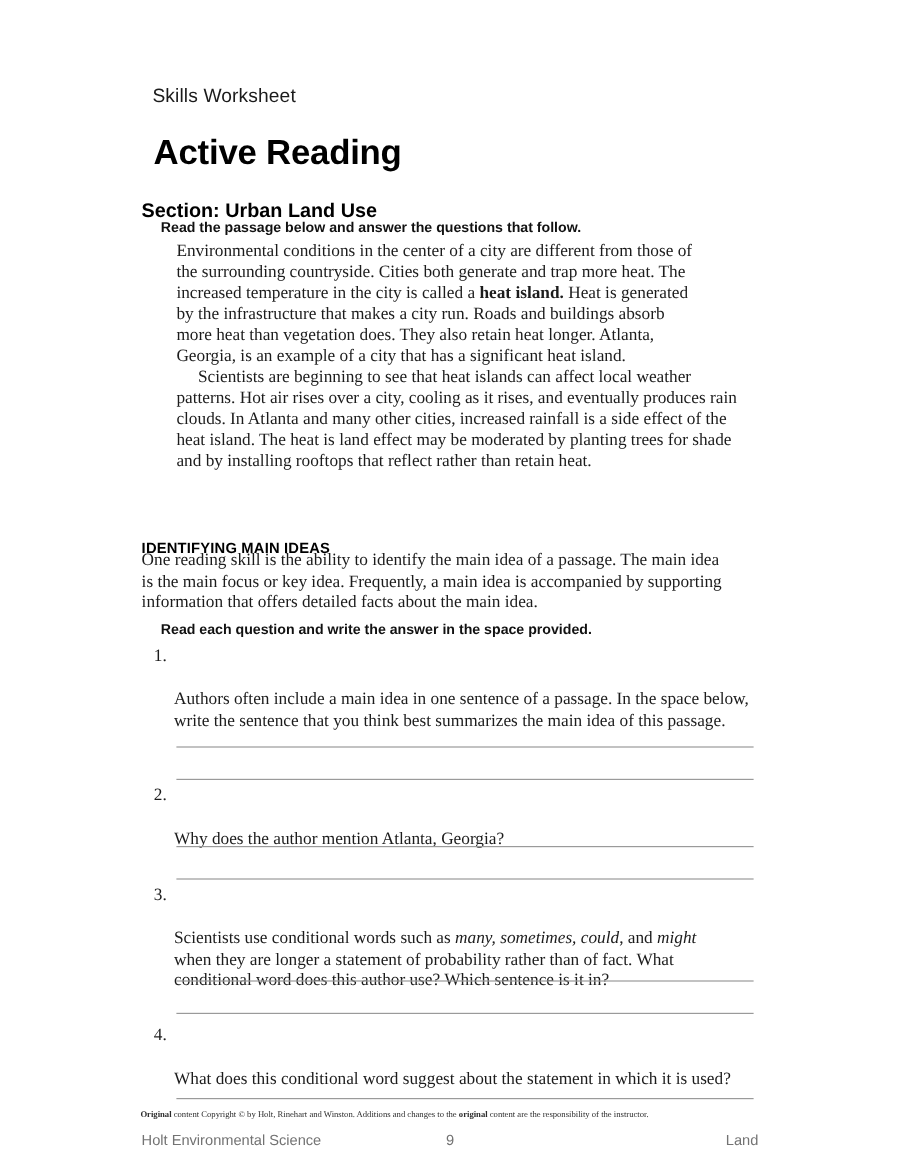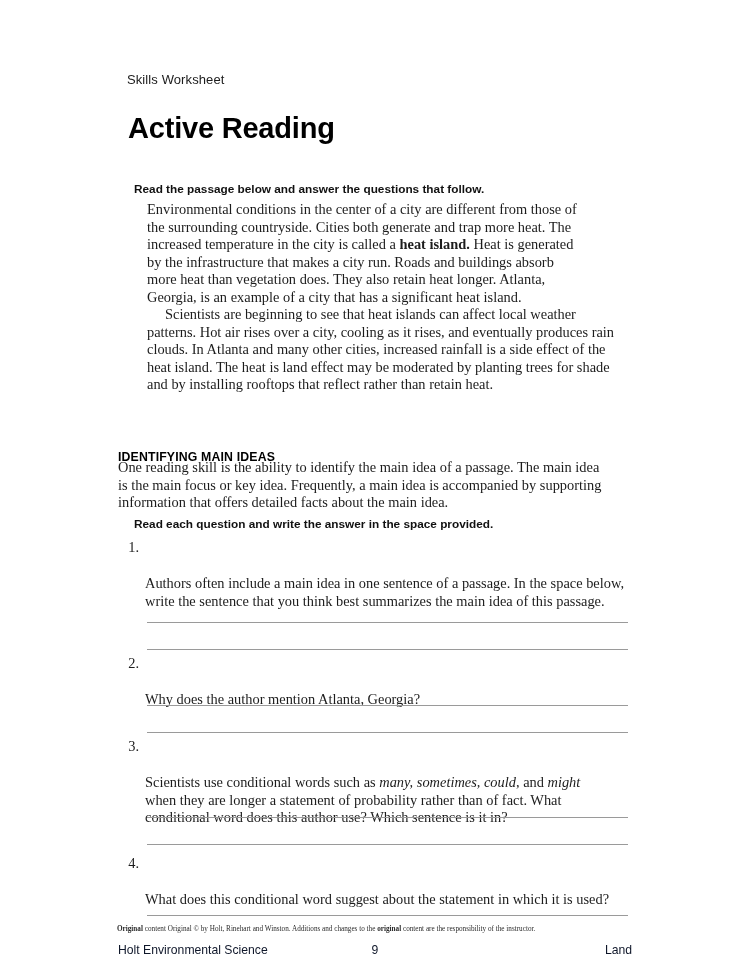--- a/index.html
+++ b/index.html
@@ -53,21 +53,21 @@
   .id-rule.date-rule  { flex: 0 0 123px; }
   .id-label.class-label { margin-left: 6px; }
   .id-label.date-label  { margin-left: 0px; }
 
   
   .kicker {
     position: absolute;
     left: 127px;
     top: 72px;
     font-family: "Liberation Sans", sans-serif;
-    font-size: 13px;
+    font-size: 16px;
     color: #1b1b1b;
     letter-spacing: 0.1px;
   }
 
   
   .doc-title {
     position: absolute;
     left: 128px;
     top: 93px;
     font-family: "Liberation Sans", sans-serif;
@@ -197,38 +197,39 @@
   .footer-row {
     position: absolute;
     left: 118px;
     top: 943px;
     width: 514px;
     display: flex;
     justify-content: space-between;
     align-items: baseline;
     font-family: "Liberation Sans", sans-serif;
     font-size: 12.2px;
-    color: #0f172a;
+    color: #737373;
   }
   .footer-center {
     position: absolute;
     left: 0; right: 0;
     text-align: center;
   }
   .footer-left, .footer-right { position: relative; z-index: 2; }
 </style>
 </head>
 <body>
 
 <div class="page">
 
 
   <div class="kicker">Skills Worksheet</div>
   <h1 class="doc-title">Active Reading</h1>
 
+  <h2 class="section-heading">Section: Urban Land Use</h2>
   <div class="instruction-bold instr-read-passage">Read the passage below and answer the questions that follow.</div>
 
   <div class="passage">
     <p class="p1"><span>Environmental conditions in the center of a city are different from those of the surrounding countryside. Cities both generate and trap more heat. The increased temperature in the city is called a </span><b>heat island.</b><span> Heat is generated by the infrastructure that makes a city run. Roads and buildings absorb more heat than vegetation does. They also retain heat longer. Atlanta, Georgia, is an example of a city that has a significant heat island.</span></p>
     <p class="p2">Scientists are beginning to see that heat islands can affect local weather patterns. Hot air rises over a city, cooling as it rises, and eventually produces rain clouds. In Atlanta and many other cities, increased rainfall is a side effect of the heat island. The heat is land effect may be moderated by planting trees for shade and by installing rooftops that reflect rather than retain heat.</p>
   </div>
 
   <h3 class="subhead">IDENTIFYING MAIN IDEAS</h3>
   <div class="skill-body">One reading skill is the ability to identify the main idea of a passage. The main idea is the main focus or key idea. Frequently, a main idea is accompanied by supporting information that offers detailed facts about the main idea.</div>
   <div class="instruction-bold instr-read-question">Read each question and write the answer in the space provided.</div>
@@ -253,21 +254,21 @@
   </div>
   <div class="answer-line" style="top:817px"></div>
   <div class="answer-line" style="top:844px"></div>
 
   <div class="question q4">
     <span class="q-num">4.</span>
     <span class="q-text">What does this conditional word suggest about the statement in which it is used?</span>
   </div>
   <div class="answer-line" style="top:915px"></div>
 
-  <div class="copyright"><b>Original</b><span> content Original © by Holt, Rinehart and Winston. Additions and changes to the </span><b>original</b><span> content are the responsibility of the instructor.</span></div>
+  <div class="copyright"><b>Original</b><span> content Copyright © by Holt, Rinehart and Winston. Additions and changes to the </span><b>original</b><span> content are the responsibility of the instructor.</span></div>
 
   <div class="footer-row">
     <span class="footer-left">Holt Environmental Science</span>
     <span class="footer-center">9</span>
     <span class="footer-right">Land</span>
   </div>
 
 </div>
 
 </body></html>

